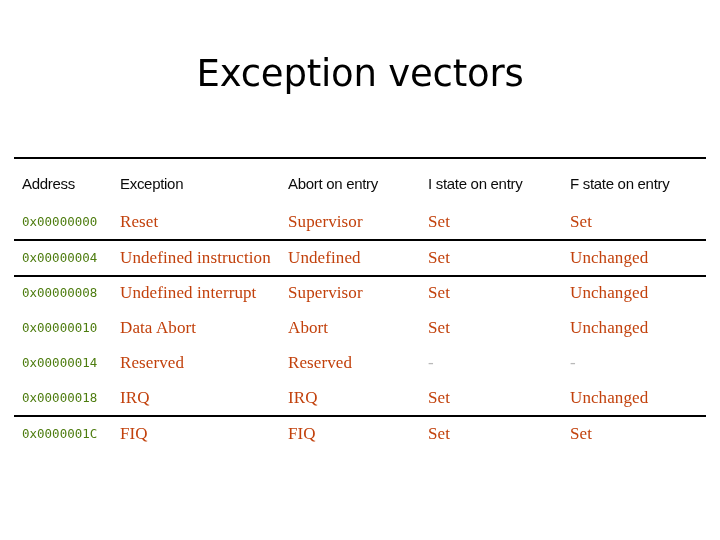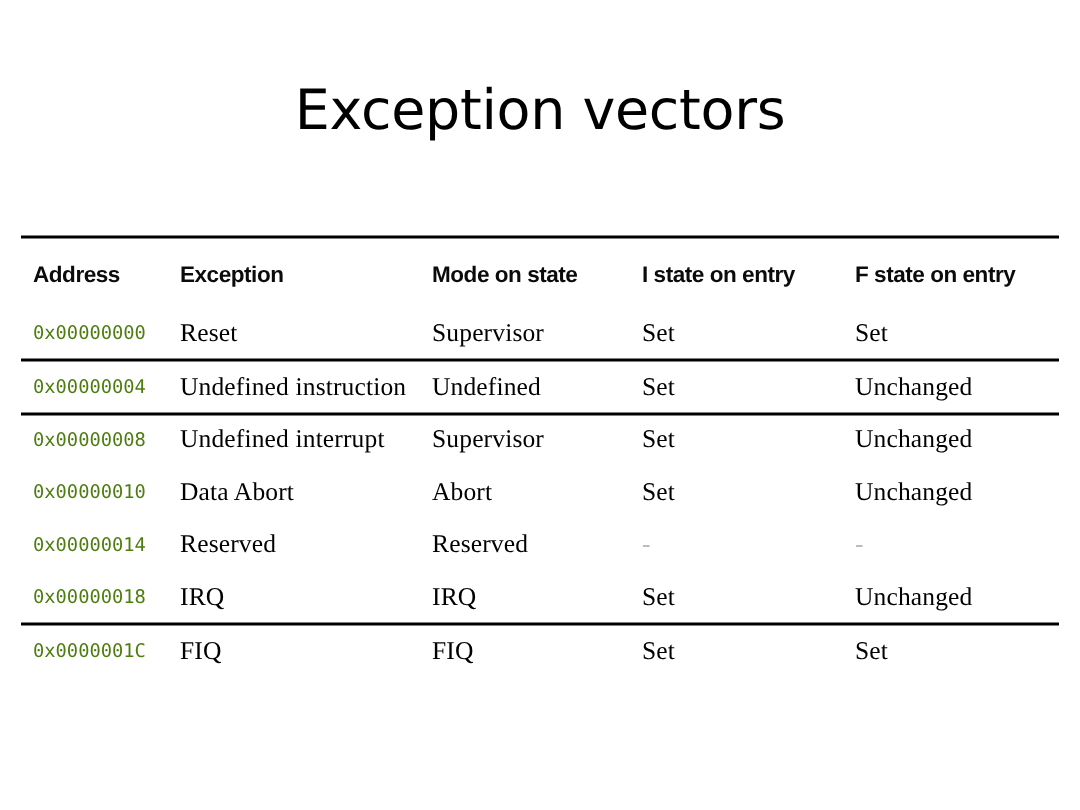--- a/index.html
+++ b/index.html
@@ -78,31 +78,31 @@
   .c-addr  { left: 8px;   }
   .c-exc   { left: 106px; }
   .c-mode  { left: 274px; }
   .c-istat { left: 414px; }
   .c-fstat { left: 556px; }
 
   
   .hrow .cell {
     font-family: "Liberation Sans", sans-serif;
     font-size: 15px;
-    font-weight: bold;
+    font-weight: normal;
     color: #0b0b0b;
     letter-spacing: -0.3px;
   }
 
   
   .brow .cell {
     font-family: "Liberation Serif", serif;
     font-size: 17px;
     font-weight: 400;
-    color: #000000;
+    color: #c2410c;
     letter-spacing: 0.1px;
   }
   .brow .cell.c-addr {
     font-family: "DejaVu Sans Mono", monospace;
     font-size: 12.5px;
     color: #4d7c0f;
     letter-spacing: 0px;
   }
   .brow .cell.dash {
     color: #b9b9b9;
@@ -128,21 +128,21 @@
   <div id="vector-table">
 
     <div class="rule r-top"></div>
     <div class="rule r-reset"></div>
     <div class="rule r-undef"></div>
     <div class="rule r-irq"></div>
 
     <div class="trow hrow row-head">
       <span class="cell c-addr">Address</span>
       <span class="cell c-exc">Exception</span>
-      <span class="cell c-mode">Mode on state</span>
+      <span class="cell c-mode">Abort on entry</span>
       <span class="cell c-istat">I state on entry</span>
       <span class="cell c-fstat">F state on entry</span>
     </div>
 
     <div class="trow brow row-0">
       <span class="cell c-addr">0x00000000</span>
       <span class="cell c-exc">Reset</span>
       <span class="cell c-mode">Supervisor</span>
       <span class="cell c-istat">Set</span>
       <span class="cell c-fstat">Set</span>

